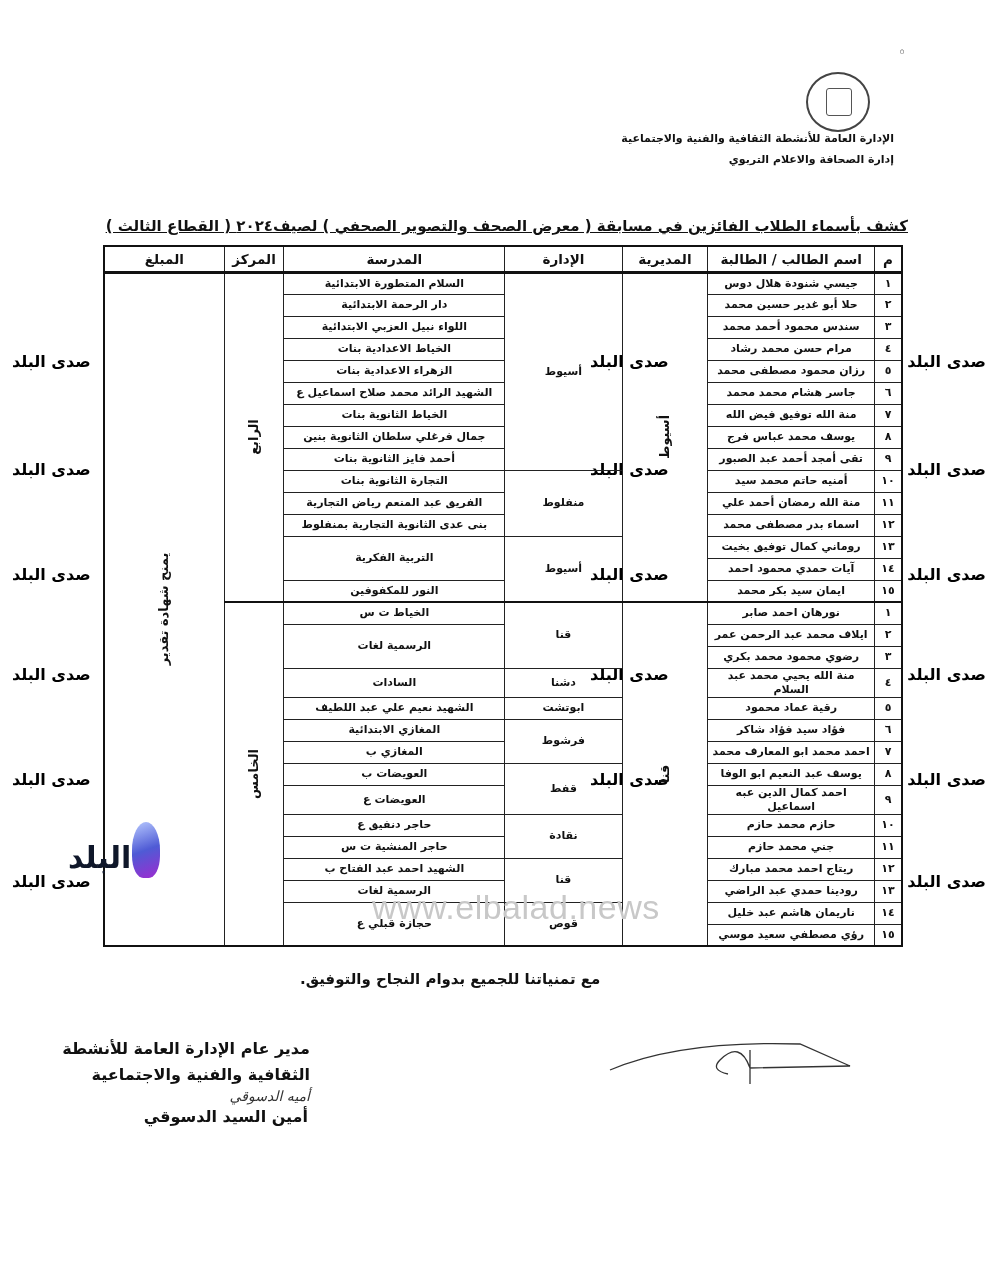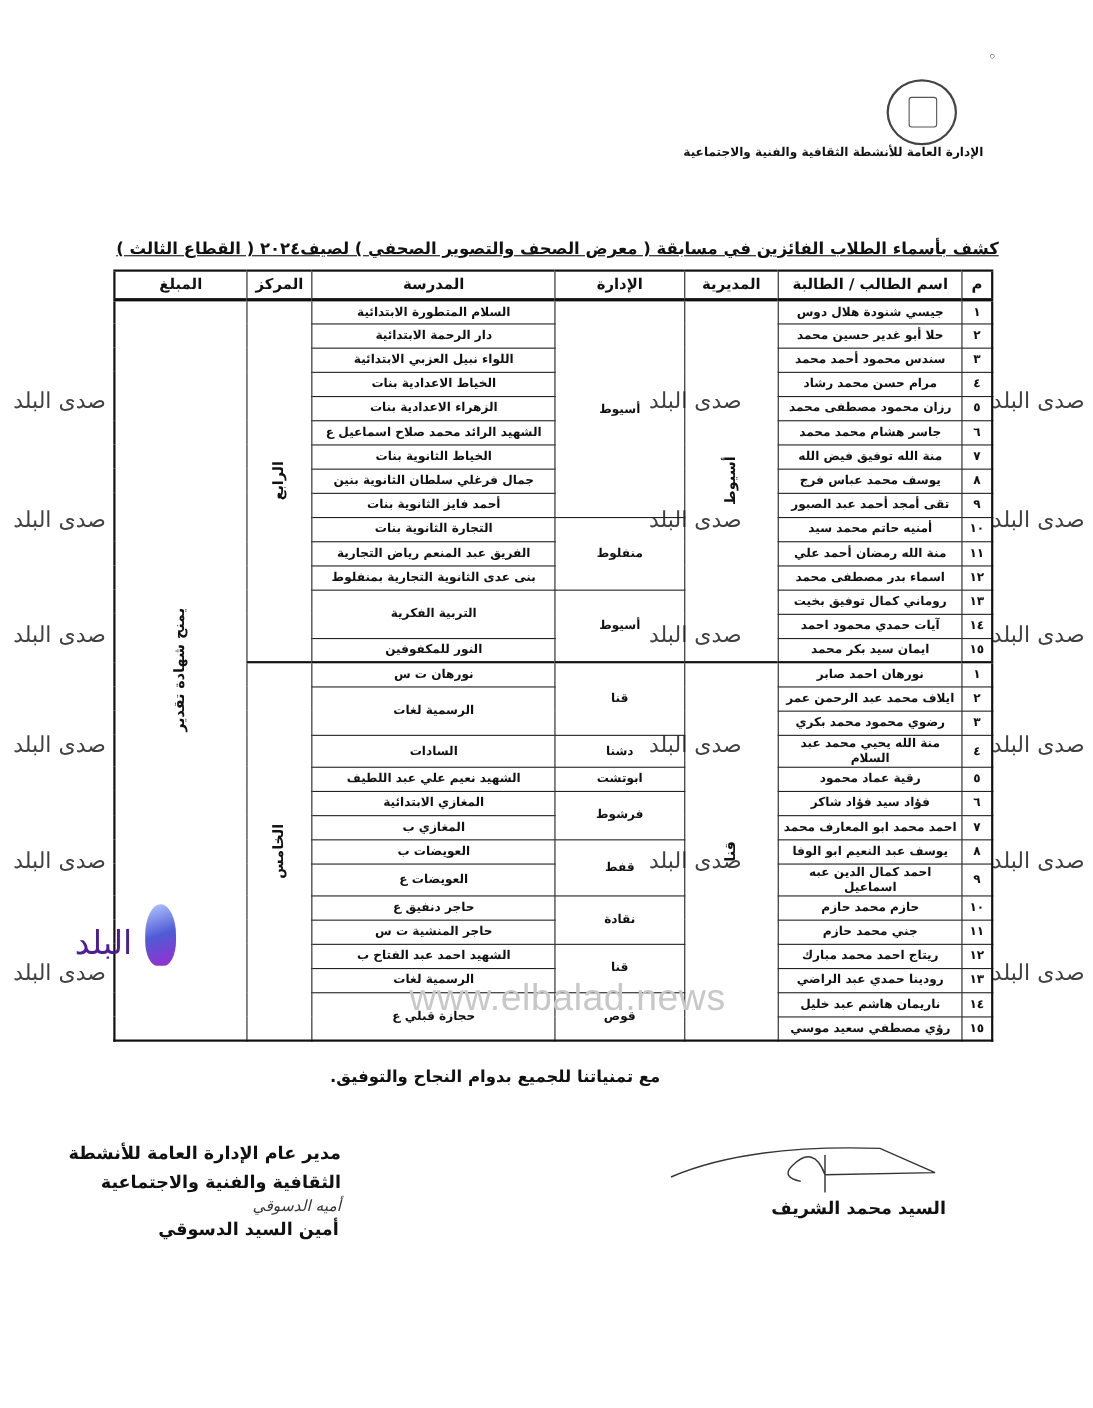--- a/index.html
+++ b/index.html
@@ -1,22 +1,22 @@
 <!DOCTYPE html>
 <html><head>
 <meta charset="utf-8">
 <style>
   * { box-sizing: border-box; margin: 0; padding: 0; }
   html, body { width: 994px; height: 1280px; background: #ffffff; overflow: hidden; }
   body { position: relative; font-family: "DejaVu Sans", sans-serif; color: #111; direction: rtl; }
 
-  .watermark { position: absolute; color: #404040; font-size: 20px; font-weight: normal; direction: rtl; pointer-events: none; z-index: 0; }
+  .watermark { position: absolute; color: #000000; font-size: 16px; font-weight: bold; direction: rtl; pointer-events: none; z-index: 0; }
   .wm-url { position: absolute; left: 372px; top: 888px; font-family: "Liberation Sans", sans-serif; font-size: 34px; color: #c8c8c8; direction: ltr; z-index: 3; letter-spacing: 0.5px; }
   .wm-logo { position: absolute; left: 68px; top: 822px; width: 100px; height: 60px; z-index: 4; direction: ltr; }
-  .wm-logo .txt { position: absolute; left: 0; top: 18px; font-size: 30px; font-weight: normal; color: #4c1d95; font-family: "DejaVu Sans", sans-serif; }
+  .wm-logo .txt { position: absolute; left: 0; top: 18px; font-size: 30px; font-weight: bold; color: #0f172a; font-family: "DejaVu Sans", sans-serif; }
   .wm-logo .swirl { position: absolute; left: 64px; top: 0; width: 28px; height: 56px; border-radius: 50% 50% 40% 40%; background: linear-gradient(160deg, #b7c9ff, #4f5bd5 50%, #9d2bd0); }
 
   .seal { position: absolute; left: 806px; top: 72px; width: 64px; height: 60px; border: 2px solid #444; border-radius: 50%; z-index: 2; }
   .seal::after { content: ""; position: absolute; left: 18px; top: 14px; width: 24px; height: 26px; border: 1px solid #555; border-radius: 3px; }
   .org-lines { position: absolute; right: 100px; top: 128px; text-align: right; z-index: 2; }
   .org-lines div { font-size: 11px; font-weight: bold; line-height: 21px; }
   .stray-mark { position: absolute; left: 898px; top: 44px; font-size: 14px; color: #333; }
 
   .doc-title { position: absolute; right: 86px; left: 94px; top: 217px; text-align: right; font-size: 15px; font-weight: bold; text-decoration: underline; z-index: 2; white-space: nowrap; }
 
@@ -69,20 +69,21 @@
 <div class="wm-url">www.elbalad.news</div>
 <div class="wm-logo">
   <span class="txt">البلد</span>
   <span class="swirl"></span>
 </div>
 
 <div class="stray-mark">◦</div>
 <div class="seal"></div>
 <div class="org-lines">
   <div>الإدارة العامة للأنشطة الثقافية والفنية والاجتماعية</div>
+  <div>إدارة الصحافة والاعلام التربوي</div>
 </div>
 
 <div class="doc-title">كشف بأسماء الطلاب الفائزين في مسابقة ( معرض الصحف والتصوير الصحفي ) لصيف٢٠٢٤ ( القطاع الثالث )</div>
 
 <table class="main">
   <thead>
     <tr>
       <th class="col-num">م</th>
       <th class="col-name">اسم الطالب / الطالبة</th>
       <th class="col-dir">المديرية</th>
@@ -171,21 +172,21 @@
       <tr>
         <td class="num">١٥</td>
         <td class="name">ايمان سيد بكر محمد</td>
         <td rowspan="1">النور للمكفوفين</td>
       </tr>
       <tr class="section-break">
         <td class="num">١</td>
         <td class="name">نورهان احمد صابر</td>
         <td class="vertical" rowspan="15"><span>قنا</span></td>
         <td class="adm" rowspan="3">قنا</td>
-        <td rowspan="1">نورهان ت س</td>
+        <td rowspan="1">الخياط ت س</td>
         <td class="vertical" rowspan="15"><span>الخامس</span></td>
       </tr>
       <tr>
         <td class="num">٢</td>
         <td class="name">ايلاف محمد عبد الرحمن عمر</td>
         <td rowspan="2">الرسمية لغات</td>
       </tr>
       <tr>
         <td class="num">٣</td>
         <td class="name">رضوي محمود محمد بكري</td>
@@ -260,21 +261,20 @@
 </table>
 
 <div class="closing">مع تمنياتنا للجميع بدوام النجاح والتوفيق.</div>
 
 <div class="sig-right">
   <div class="stroke">
     <svg width="260" height="60" viewBox="0 0 260 60">
         <path d="M10 40 Q80 10 200 14 L250 36 L150 38 Q140 10 120 30 Q110 40 128 44 M150 20 L150 54" fill="none" stroke="#333" stroke-width="1.3"></path>
       </svg>
   </div>
-  <div class="l">السيد محمد الشريف</div>
 </div>
 
 <div class="sig-left">
   <div class="l">مدير عام الإدارة العامة للأنشطة</div>
   <div class="l">الثقافية والفنية والاجتماعية</div>
   <div class="scribble">أميه الدسوقي</div>
   <div class="l" style="margin-right:2px;">أمين السيد الدسوقي</div>
 </div>
 
 </body></html>

